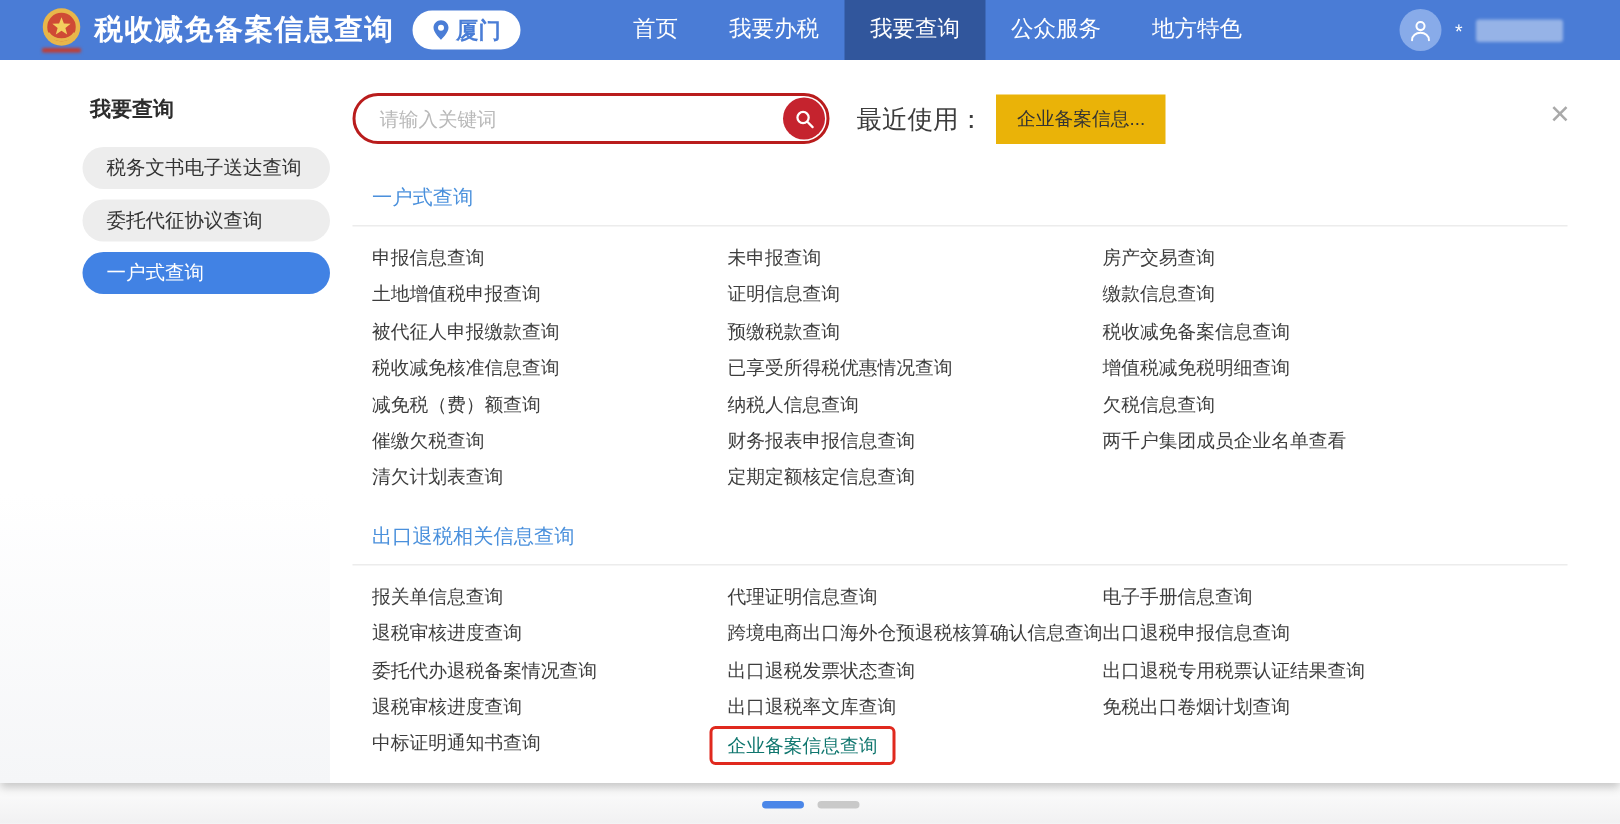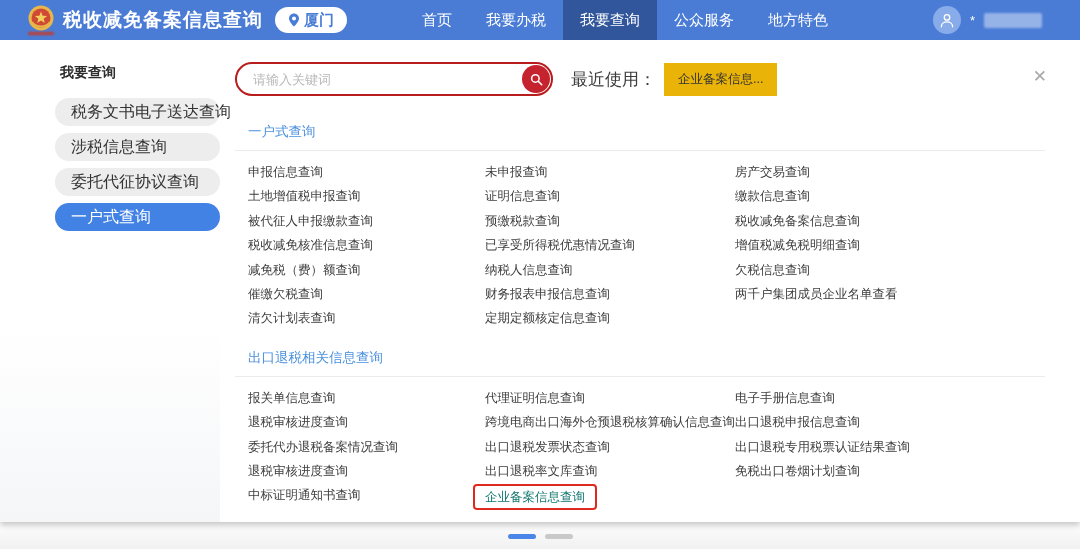--- a/index.html
+++ b/index.html
@@ -25,21 +25,21 @@
   .user-redacted { width:58px; height:15px; background:rgba(255,255,255,0.42); border-radius:2px; filter:blur(1.2px); }
 
   
   .panel { height:482px; background:#fff; display:flex; position:relative; z-index:2;
     box-shadow:0 3px 6px rgba(0,0,0,0.22); }
 
   .sidebar { width:220px; flex:0 0 220px; padding-top:24px;
     background:linear-gradient(180deg,#ffffff 0%,#ffffff 60%,#f5f6f8 100%); }
   .sidebar-title { margin:0 0 16px 60px; font-size:14px; font-weight:bold; color:#2d2d2d; }
   .side-item { margin:0 0 7px 55px; height:28px; line-height:28px; border-radius:14px;
-    background:#ededed; color:#333; font-size:16px; padding-left:16px; cursor:pointer; white-space:nowrap; }
+    background:#ededed; color:#333; font-size:13px; padding-left:16px; cursor:pointer; white-space:nowrap; }
   .side-item.active { background:#4182e4; color:#fff; }
 
   .content { flex:1; padding:22px 35px 0 15px; position:relative; }
 
   
   .search-row { display:flex; align-items:center; }
   .search-box { width:318px; height:34px; border:2px solid #b91c1c; border-radius:17px;
     display:flex; align-items:center; background:#fff; }
   .search-input { border:none; outline:none; flex:1; padding:0 6px 0 16px; font-size:13px;
     color:#333; background:transparent; }
@@ -106,21 +106,20 @@
     <span class="user-redacted"></span>
   </div>
 </div>
 
 <div class="panel">
 
   <div class="sidebar">
     <div class="sidebar-title">我要查询</div>
     <div id="sidebar-items">
         <div class="side-item">税务文书电子送达查询</div>
-        <div class="side-item">涉税信息查询</div>
         <div class="side-item">委托代征协议查询</div>
         <div class="side-item active">一户式查询</div>
       </div>
   </div>
 
   <div class="content">
     <div class="search-row">
       <div class="search-box">
         <input class="search-input" type="text" placeholder="请输入关键词" style="">
         <button class="search-btn">

